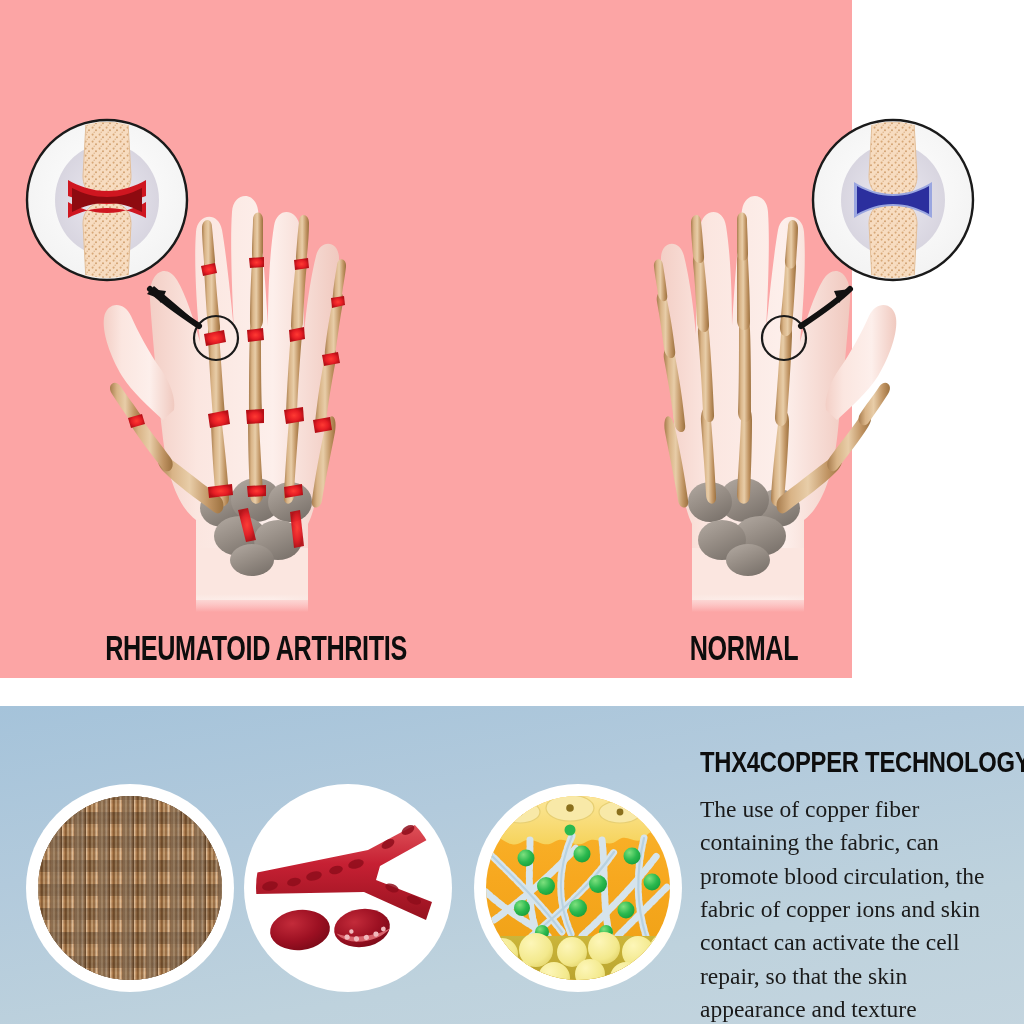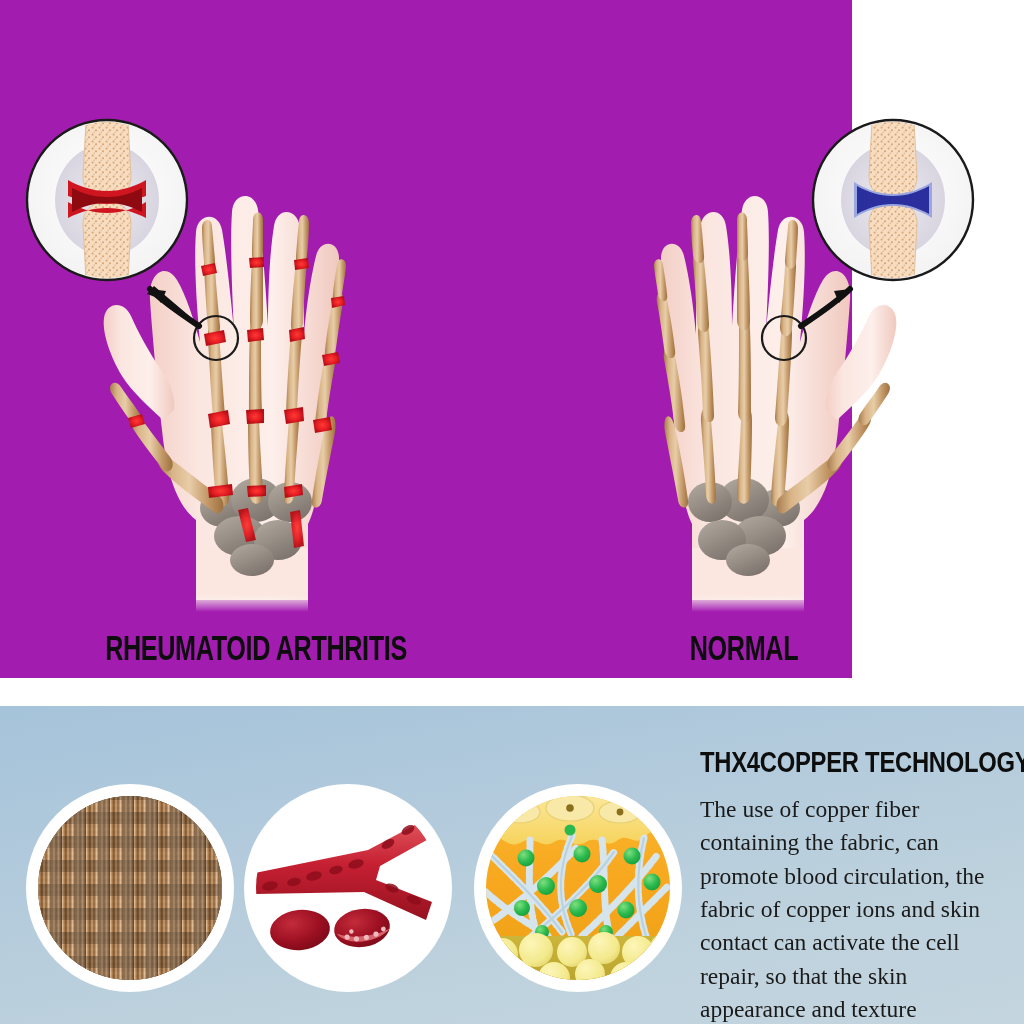--- a/index.html
+++ b/index.html
@@ -16,21 +16,21 @@
     height: 1024px;
     overflow: hidden;
     background: #ffffff;
   }
 
   
   #top-panel {
     position: absolute;
     left: 0; top: 0;
     width: 852px; height: 678px;
-    background: #a21caf;
+    background: #fca5a5;
   }
 
   .hand-figure { position: absolute; top: 0; width: 512px; height: 678px; }
   #figure-arthritis { left: 0; }
   #figure-normal { left: 488px; }
 
   .hand-stage {
     position: absolute;
     left: 0; top: 0;
     width: 512px; height: 630px;

